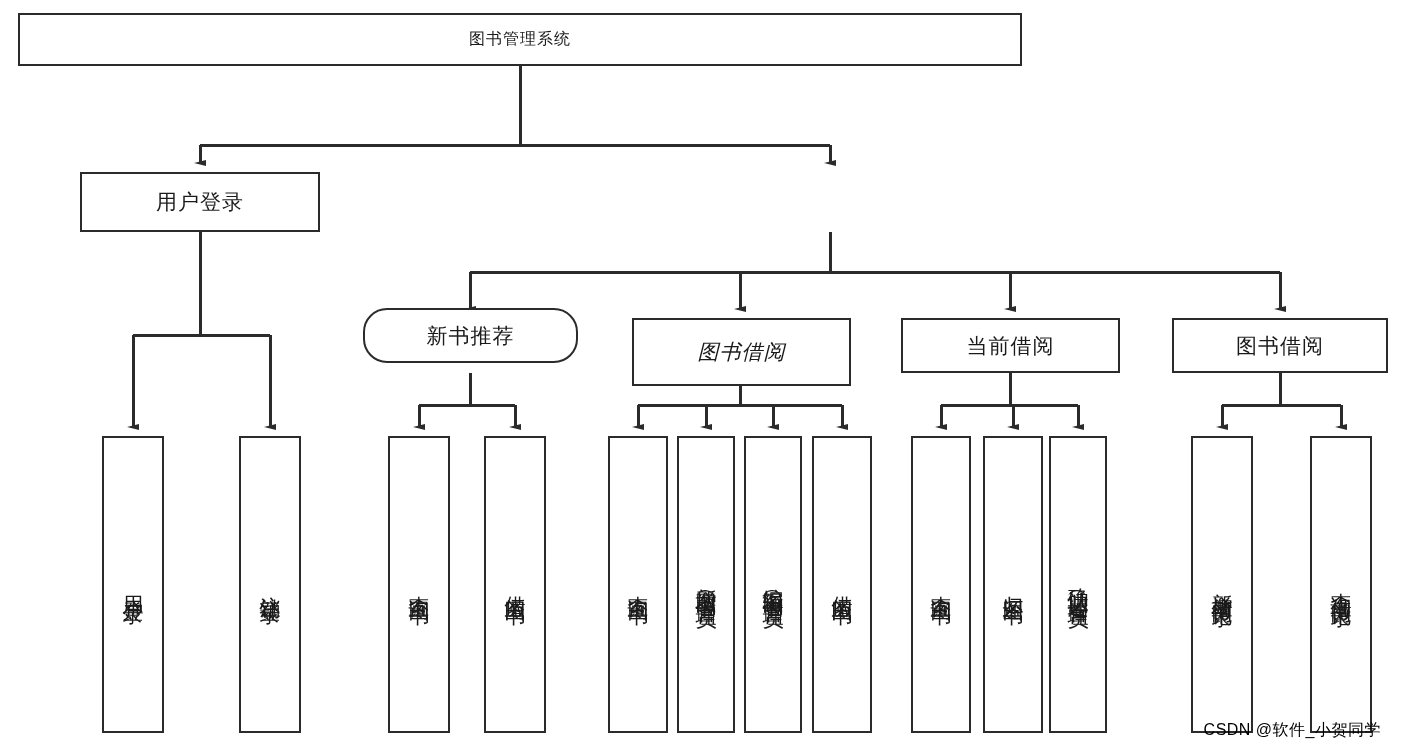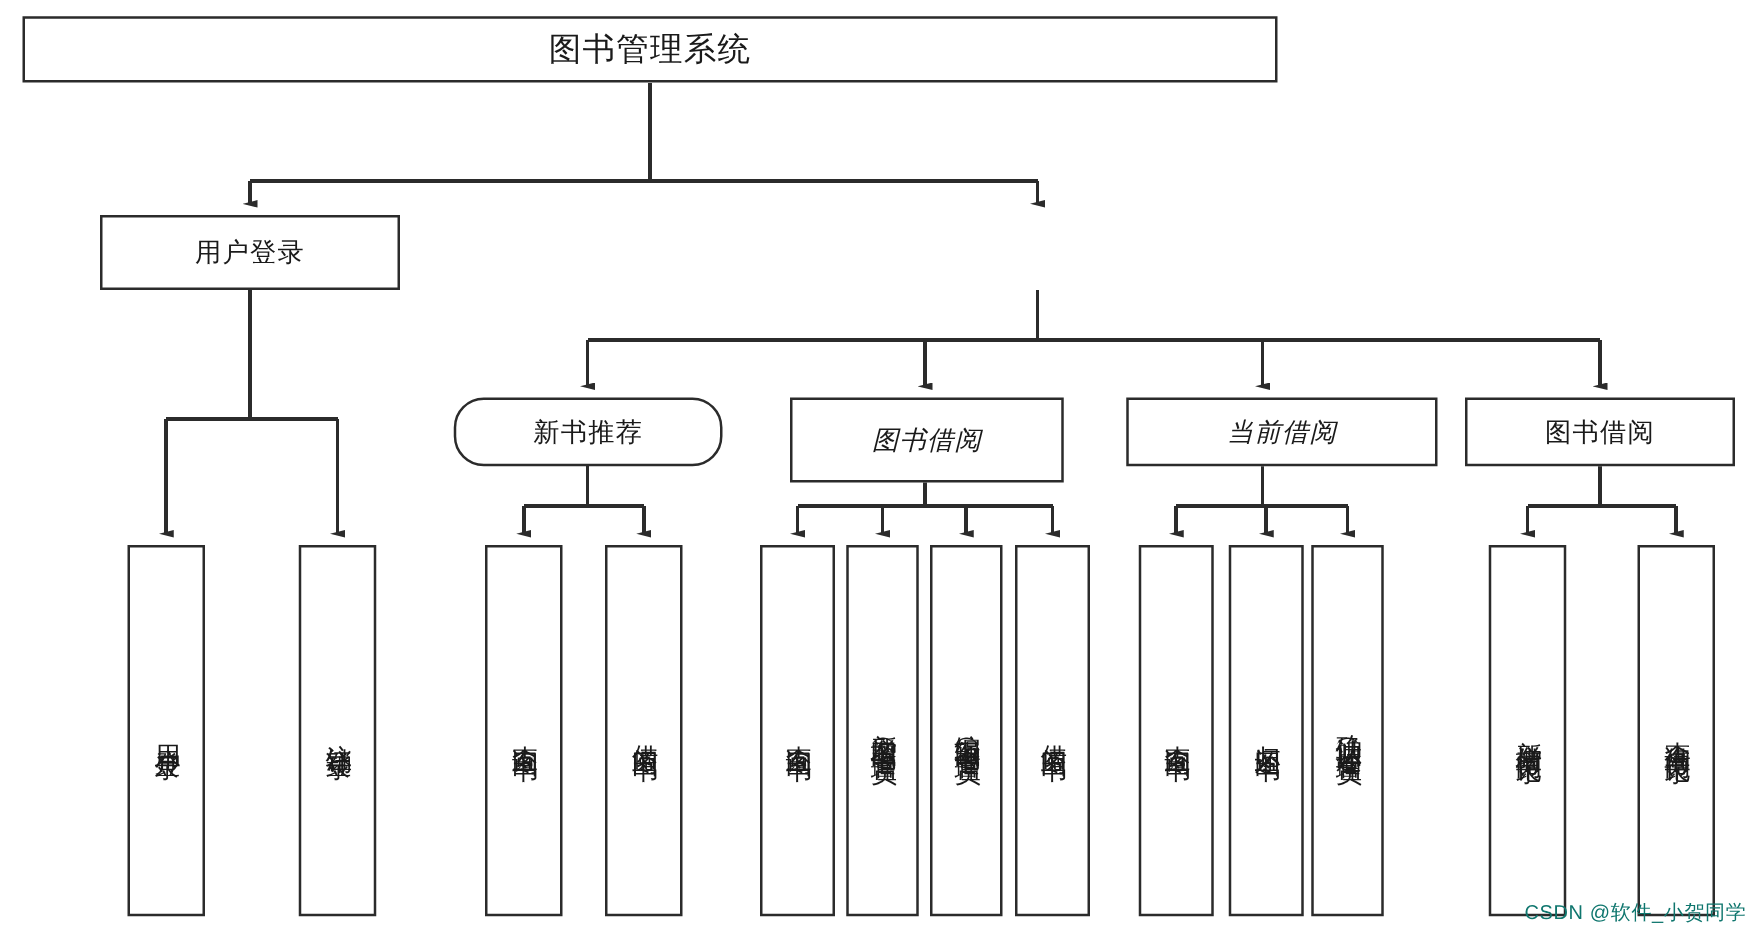--- a/index.html
+++ b/index.html
@@ -16,21 +16,21 @@
     position:absolute;
     box-sizing:border-box;
     background:#ffffff;
     border:2.5px solid #2b2b2b;
     display:flex;
     align-items:center;
     justify-content:center;
     color:#1a1a1a;
   }
   .node.horiz{font-size:21px;letter-spacing:1px;}
-  .node.root{font-size:26px;letter-spacing:1px;}
+  .node.root{font-size:16px;letter-spacing:1px;}
 
   .leaf{
     position:absolute;
     box-sizing:border-box;
     background:#ffffff;
     border:2.5px solid #2b2b2b;
     display:flex;
     align-items:center;
     justify-content:center;
     overflow:hidden;
@@ -39,24 +39,24 @@
     writing-mode:vertical-rl;
     text-orientation:upright;
     font-size:21px;
     line-height:1.05;
     letter-spacing:3px;
     color:#1a1a1a;
     white-space:nowrap;
   }
   .watermark{
     position:absolute;
-    right:8px;
+    right:24px;
     bottom:6px;
     font-size:16px;
-    color:#0f766e;
+    color:#000000;
     letter-spacing:0.5px;
     white-space:nowrap;
   }
 </style>
 </head>
 <body>
 
 <div id="stage">
 
   <svg id="edges" viewBox="0 0 1405 747">
@@ -110,27 +110,27 @@
   </svg>
 
   <div class="node root" style="left:18px;top:13px;width:1004px;height:53px;">
     <span>图书管理系统</span>
   </div>
 
   <div class="node horiz" style="left:80px;top:172px;width:240px;height:60px;">
     <span>用户登录</span>
   </div>
 
-  <div class="node horiz" style="left:363px;top:318px;width:215px;height:55px;border-radius:24px;">
+  <div class="node horiz" style="left:363px;top:308px;width:215px;height:55px;border-radius:24px;">
     <span>新书推荐</span>
   </div>
   <div class="node horiz" style="left:632px;top:318px;width:219px;height:68px;font-style:italic;">
     <span>图书借阅</span>
   </div>
-  <div class="node horiz" style="left:901px;top:318px;width:249px;height:55px;font-style:italic;">
+  <div class="node horiz" style="left:901px;top:318px;width:219px;height:55px;">
     <span>当前借阅</span>
   </div>
   <div class="node horiz" style="left:1172px;top:318px;width:216px;height:55px;">
     <span>图书借阅</span>
   </div>
 
   <div class="leaf" style="left:102px;top:436px;width:62px;height:297px;">
     <span class="vtext">用户登录</span>
   </div>
   <div class="leaf" style="left:239px;top:436px;width:62px;height:297px;">

